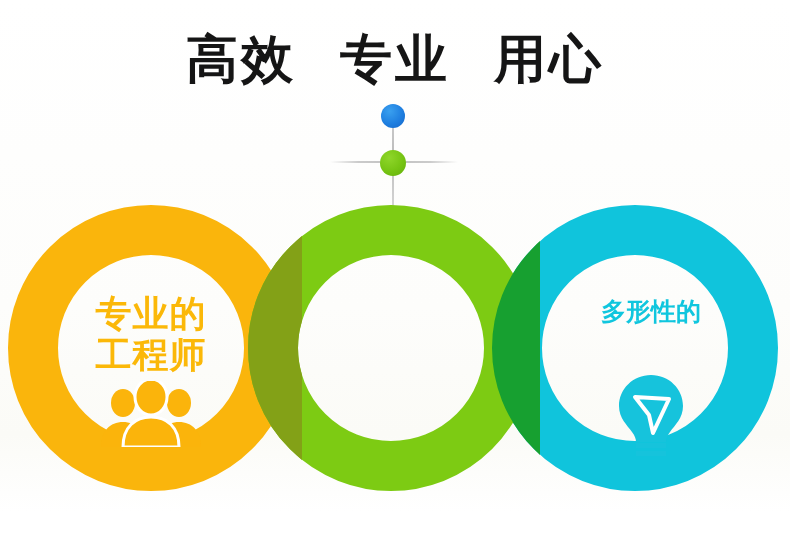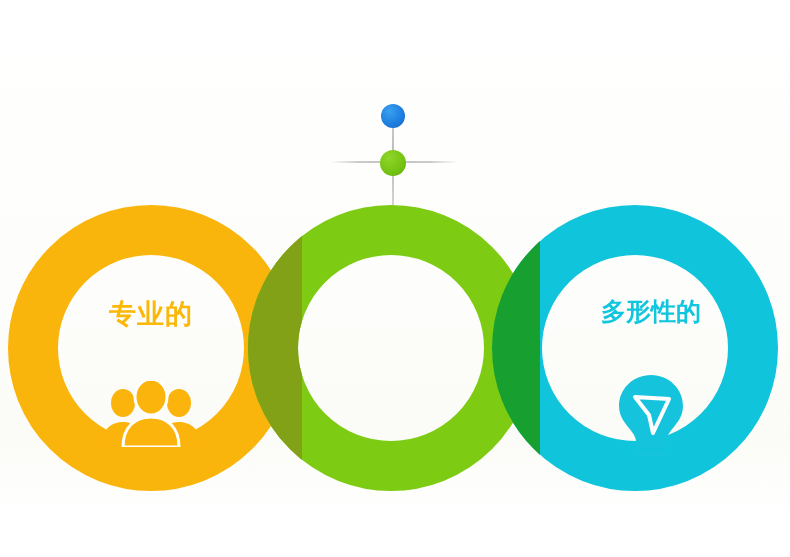--- a/index.html
+++ b/index.html
@@ -137,21 +137,21 @@
   #content-1 { left: 8px; }
   #content-2 { left: 248px; }
   #content-3 { left: 508px; }
 
   .ctext {
     position: absolute;
     left: 0;
     width: 286px;
     text-align: center;
     font-weight: 700;
-    font-size: 27px;
+    font-size: 36px;
     line-height: 41px;
     letter-spacing: 1px;
     white-space: nowrap;
     font-family: "DejaVu Sans", "Liberation Sans", sans-serif;
   }
   #content-1 .ctext { top: 88px; color: #FBB808; }
   #content-2 .ctext { top: 86px; color: #85D414; }
   #content-3 .ctext { top: 86px; color: #10C6DE; font-size: 25px; letter-spacing: 0px; }
 
   .cicon {
@@ -162,37 +162,41 @@
   }
   #content-1 .cicon { top: 176px; }
   #content-2 .cicon { top: 172px; }
   #content-3 .cicon { top: 168px; }
 </style>
 </head>
 <body>
 
 <div id="banner">
 
+  <div id="headline">
+    <span class="hw">高效</span><span class="hw">专业</span><span class="hw">用心</span>
+  </div>
 
   <div id="pin">
     <div class="hline"></div>
     <div class="vline"></div>
     <div class="dot-blue"></div>
     <div class="dot-green"></div>
   </div>
 
   <div class="ring" id="ring-1"></div>
   <div class="ring" id="ring-2"></div>
   <div class="ring" id="ring-3"></div>
   <div class="overlap" id="overlap-a"></div>
   <div class="overlap" id="overlap-b"></div>
 
   <div class="content" id="content-1">
     <div class="ctext">
       <div>专业的</div>
+      <div>工程师</div>
     </div>
     <div class="cicon">
       <svg width="104" height="66" viewBox="0 0 104 66" xmlns="http://www.w3.org/2000/svg" aria-hidden="true">
         <g fill="#FBB40B">
           <ellipse cx="24" cy="22" rx="12" ry="14"></ellipse>
           <path d="M2 66 C2 50 11 41 24 41 C37 41 46 50 46 66 Z"></path>
           <ellipse cx="80" cy="22" rx="12" ry="14"></ellipse>
           <path d="M58 66 C58 50 67 41 80 41 C93 41 102 50 102 66 Z"></path>
         </g>
         <g fill="#FBB40B" stroke="#ffffff" stroke-width="3">

